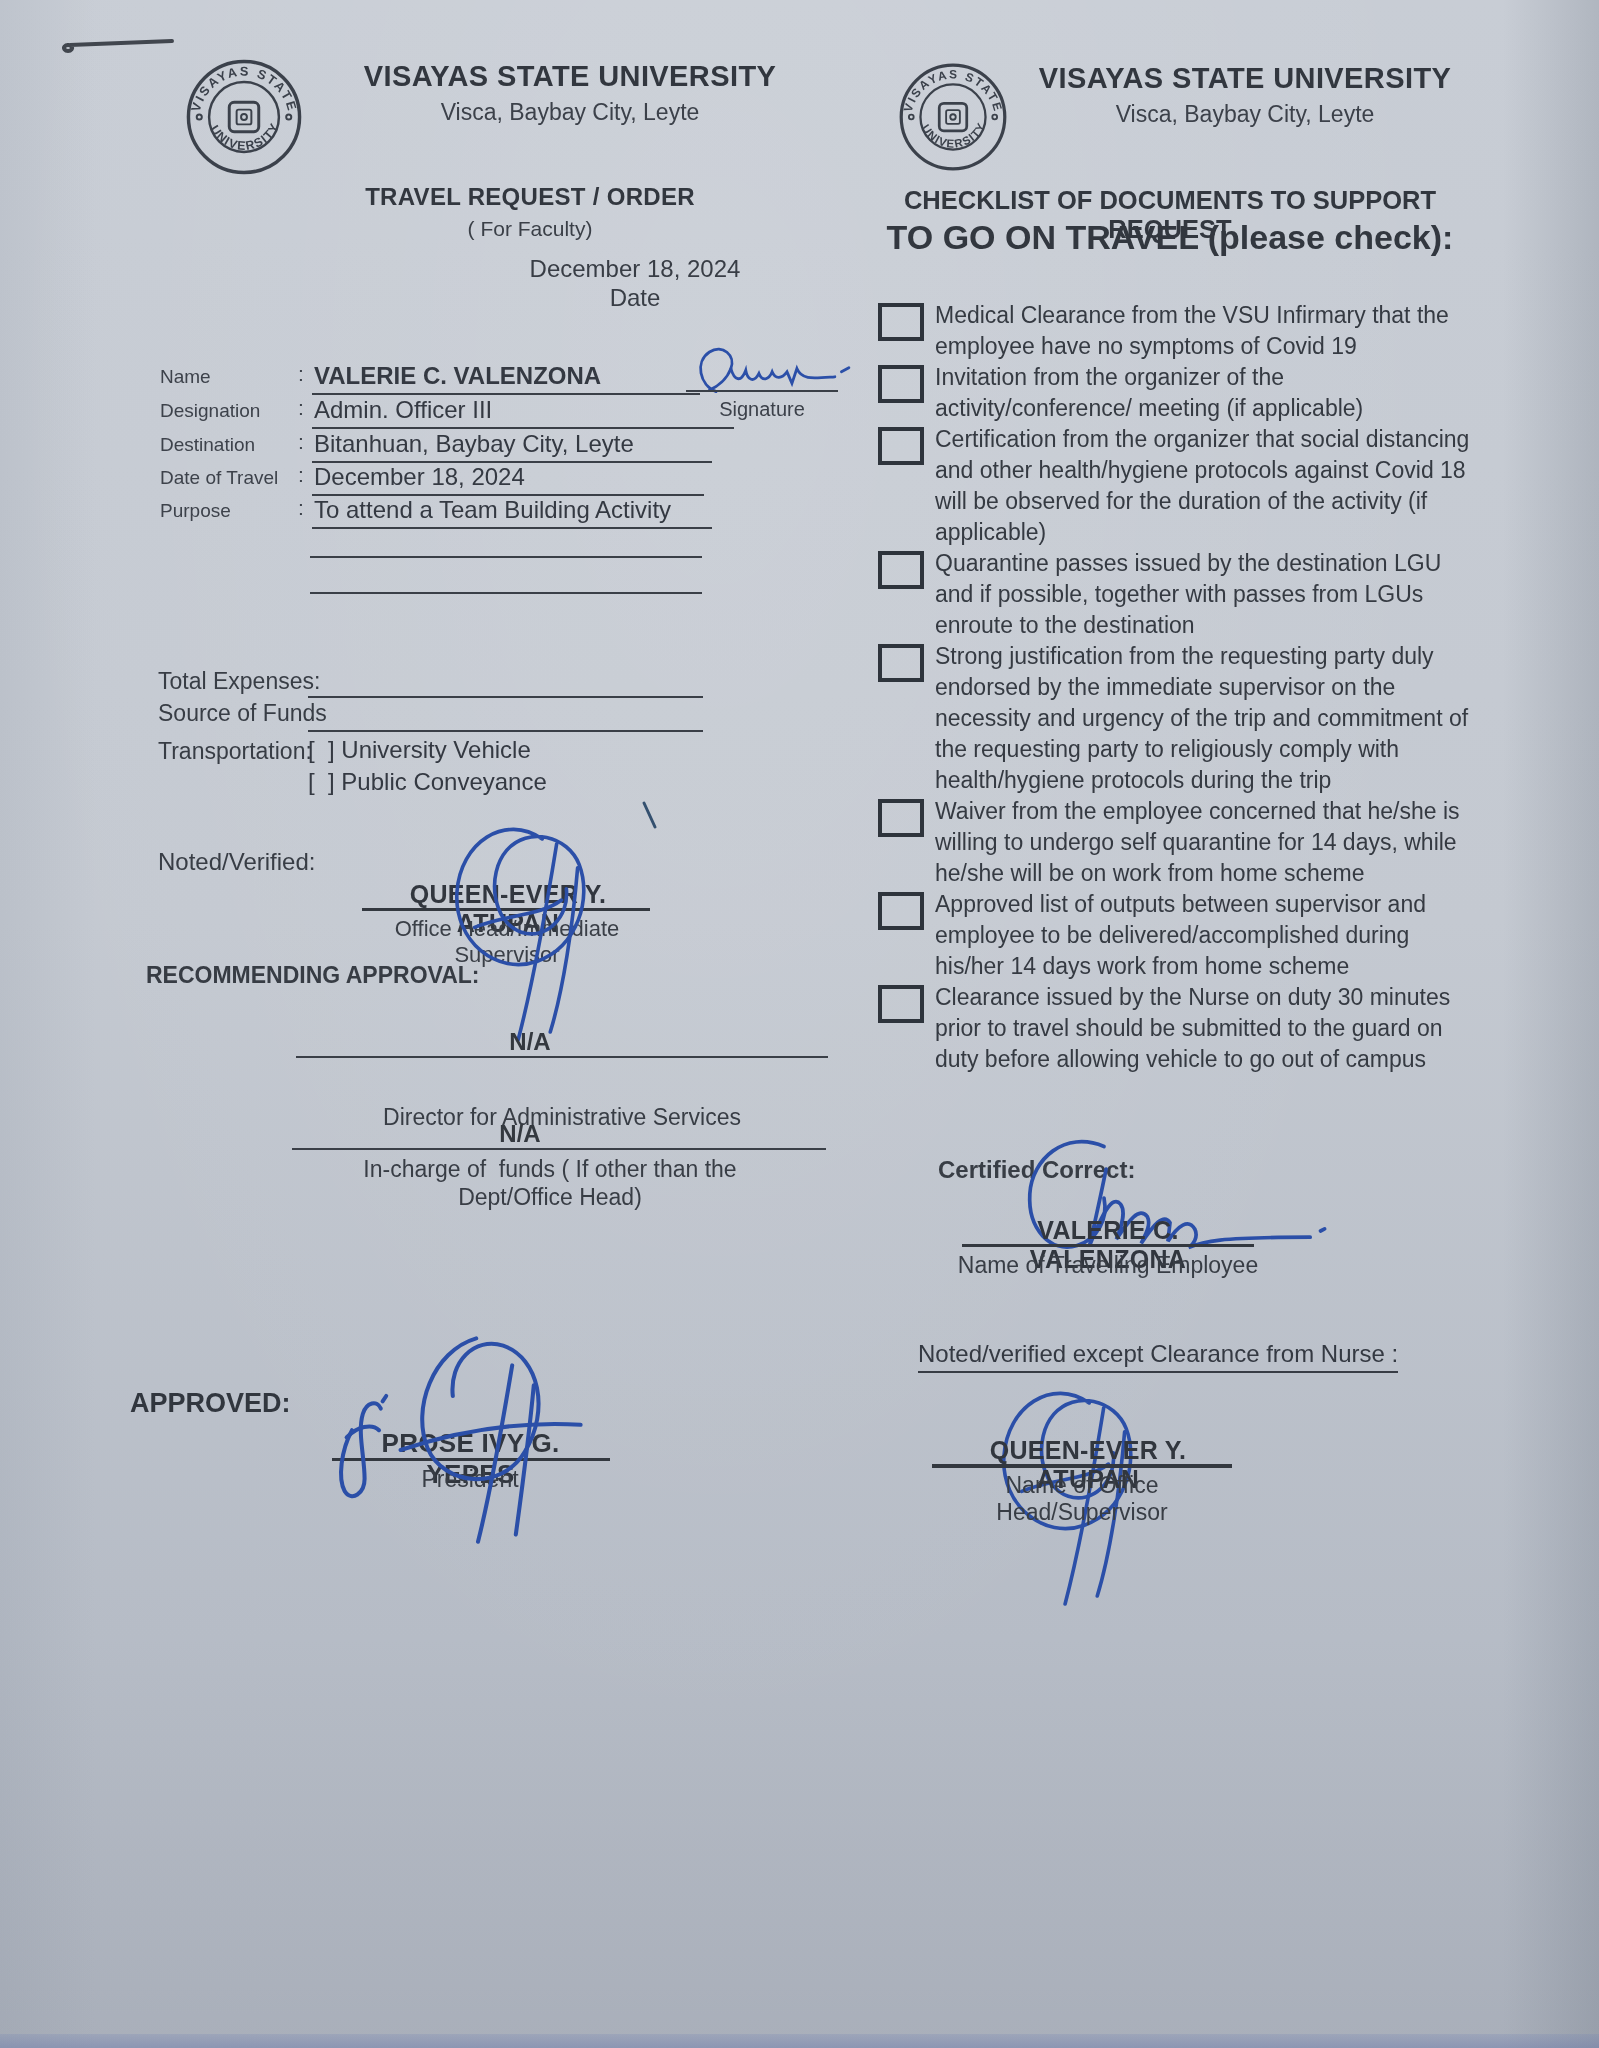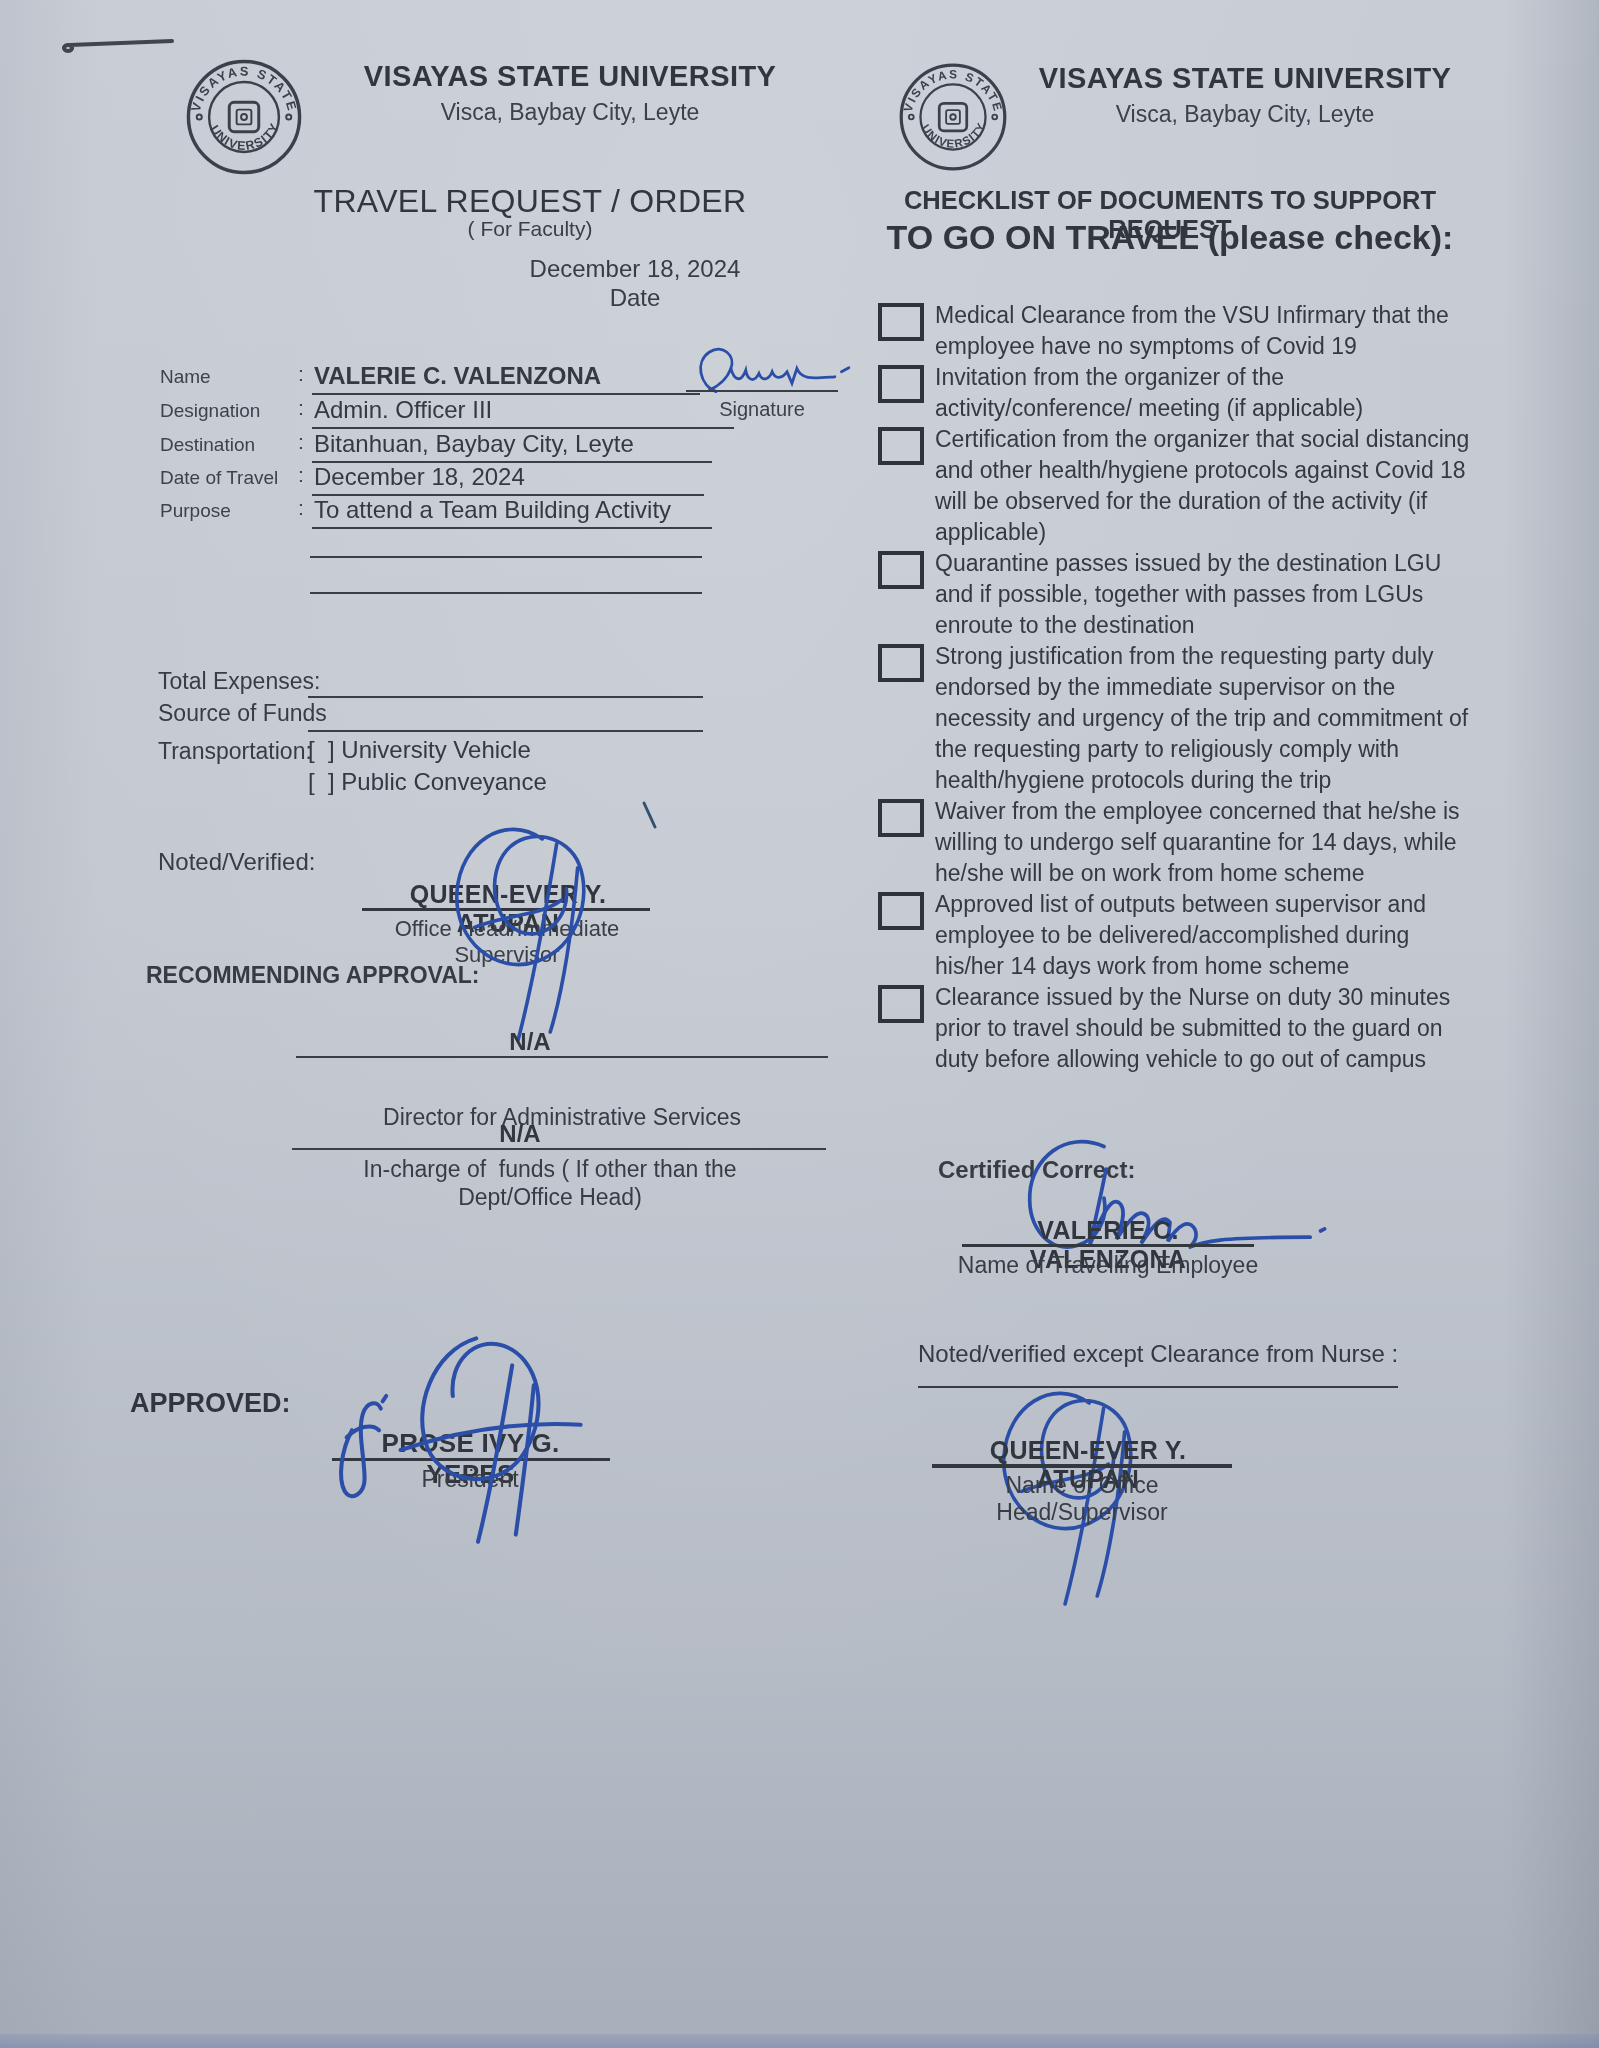--- a/index.html
+++ b/index.html
@@ -12,21 +12,21 @@
     background:
       radial-gradient(ellipse at 45% 18%, rgba(255,255,255,0.10), transparent 60%),
       linear-gradient(90deg, rgba(120,130,145,0.12) 0%, transparent 6%, transparent 94%, rgba(90,100,115,0.22) 100%),
       linear-gradient(180deg,#c8cdd5 0%, #c4c9d1 45%, #b6bcc6 80%, #a9afba 100%);
   }
   .abs{position:absolute;}
   .ctr{text-align:center;}
   .b{font-weight:bold;}
   .uni-title{font-size:29px;font-weight:bold;letter-spacing:.4px;color:#32373f;}
   .uni-addr{font-size:23px;color:#3c414a;}
-  .form-title{font-size:32px;font-weight:normal;color:#32373f;letter-spacing:.3px;}
+  .form-title{font-size:24px;font-weight:bold;color:#32373f;letter-spacing:.3px;}
   .form-sub{font-size:21px;color:#3a3f47;}
   .dateval{font-size:24px;color:#383d45;}
   .f-label{display:inline-block;width:138px;font-size:19px;color:#3d424b;vertical-align:top;padding-top:4px;}
   .f-colon{display:inline-block;width:14px;font-size:21px;color:#3d424b;vertical-align:top;}
   .f-value{display:inline-block;font-size:24px;color:#343942;border-bottom:2.5px solid #3a3f47;padding-bottom:3px;padding-left:2px;vertical-align:top;}
   .field-row{position:absolute;left:160px;white-space:nowrap;}
   .uline{position:absolute;border-bottom:2.5px solid #3a3f47;}
   .uline3{position:absolute;border-bottom:3.5px solid #33383f;}
   .lbl23{font-size:23px;color:#383d45;}
   .lbl24{font-size:24px;color:#383d45;}
@@ -217,21 +217,21 @@
 
   <div class="abs lbl24 b" style="left:938px;top:1156px">Certified Correct:</div>
   <svg class="sig abs" style="left:1005px;top:1130px" width="330" height="134" viewBox="0 0 320 130">
       <use href="#sig-valerie-c"></use>
     </svg>
   <div class="abs ctr sig-name" style="left:972px;top:1216px;width:272px">VALERIE C. VALENZONA</div>
   <div class="uline3" style="left:962px;top:1218px;width:292px;height:26px"></div>
   <div class="abs ctr lbl23" style="left:955px;top:1252px;width:306px">Name of Travelling Employee</div>
 
   <div class="abs" style="left:918px;top:1340px;font-size:24px;color:#343942">
-    <span style="display:inline-block;border-bottom:2.5px solid #373c44;padding-bottom:18px">Noted/verified except Clearance from Nurse :</span>
+    <span style="display:inline-block;border-bottom:2.5px solid #373c44;padding-bottom:3px">Noted/verified except Clearance from Nurse :</span>
   </div>
   <svg class="sig abs" style="left:975px;top:1372px" width="185" height="242" viewBox="0 0 230 300">
       <use href="#sig-atupan"></use>
     </svg>
   <div class="abs ctr sig-name" style="left:962px;top:1436px;width:252px">QUEEN-EVER Y. ATUPAN</div>
   <div class="uline3" style="left:932px;top:1438px;width:300px;height:26px;border-bottom-width:4px"></div>
   <div class="abs ctr lbl23" style="left:932px;top:1472px;width:300px">Name of Office Head/Supervisor</div>
 
   <div class="abs" style="left:0;top:2034px;width:1599px;height:14px;background:linear-gradient(180deg, rgba(120,135,180,0.25), rgba(105,120,170,0.45))"></div>
 </div>

